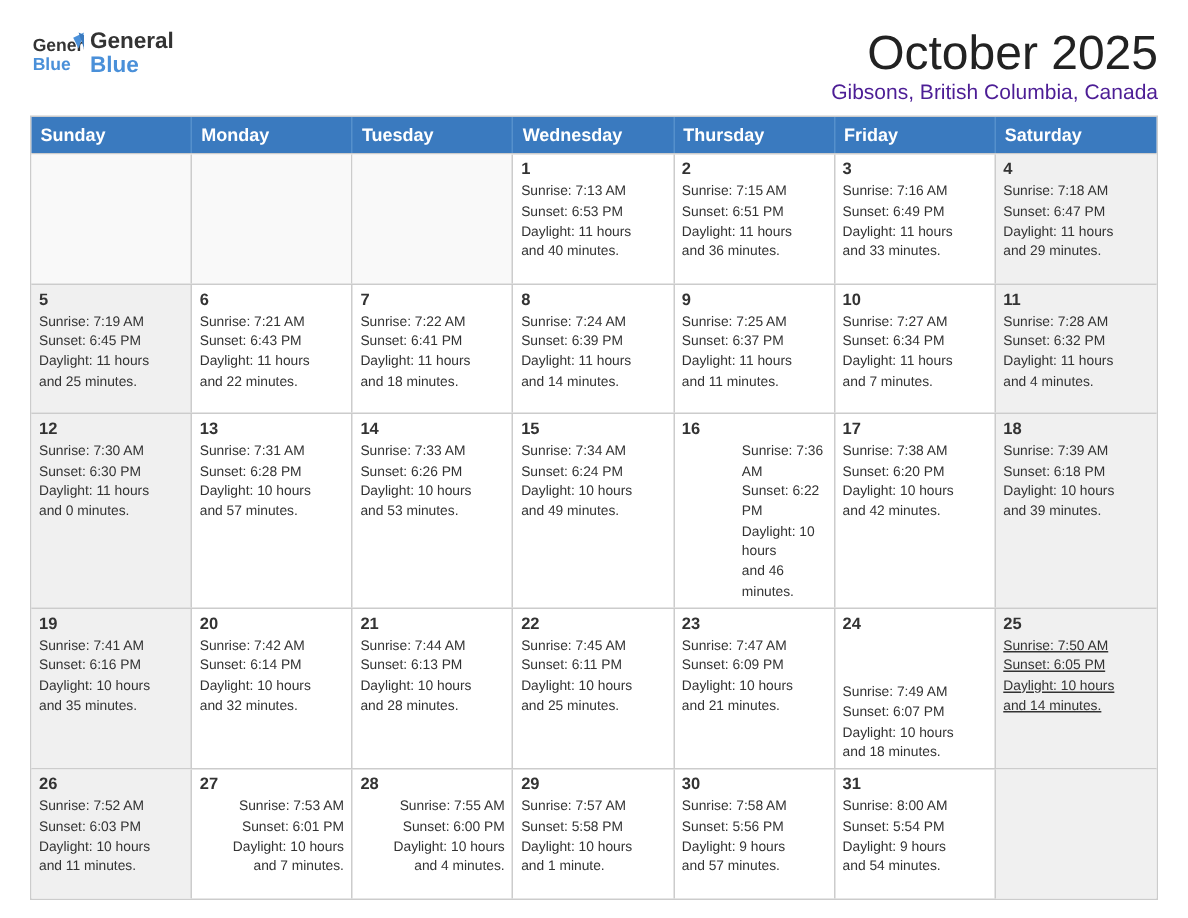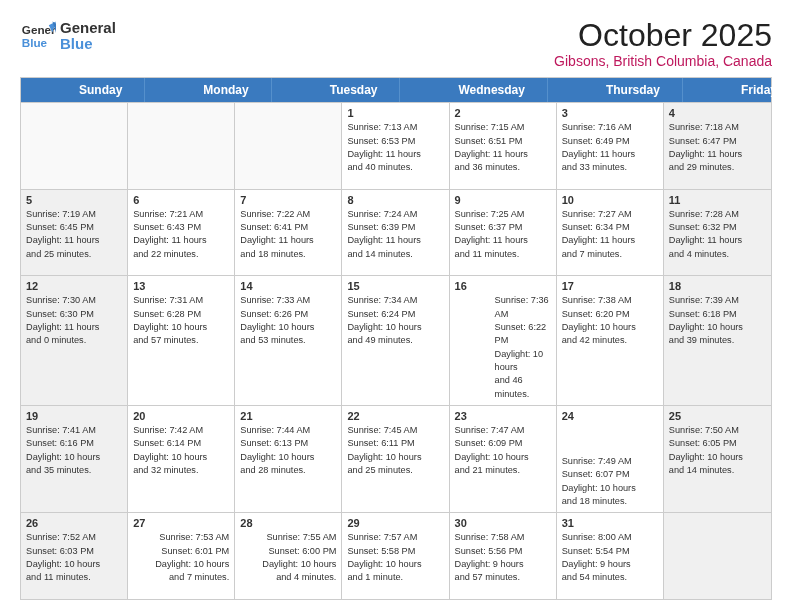--- a/index.html
+++ b/index.html
@@ -42,41 +42,40 @@
       text-align: right;
     }
     .main-title {
       font-size: 32px;
       font-weight: normal;
       color: #222;
       line-height: 1.1;
     }
     .subtitle {
       font-size: 14px;
-      color: #be185d;
+      color: #4c1d95;
     }
     .calendar {
       flex: 1;
       display: flex;
       flex-direction: column;
       border: 1px solid #ccc;
     }
     .cal-header {
       display: grid;
       grid-template-columns: repeat(7, 1fr);
       background: #3a7abf;
     }
     .cal-header-cell {
       color: #fff;
       font-size: 12px;
       font-weight: bold;
-      padding: 5px 22px;
+      padding: 5px 6px;
       border-right: 1px solid #5590cc;
       text-align: left;
-      margin-left: 36px;
     }
     .cal-header-cell:last-child { border-right: none; }
     .cal-body {
       display: flex;
       flex-direction: column;
       flex: 1;
     }
     .cal-row {
       display: grid;
       grid-template-columns: repeat(7, 1fr);
@@ -314,21 +313,21 @@
           </div>
           <div class="cal-cell">
             <span class="day-num">24</span>
             <div class="sun-info" style="white-space: pre-line; margin-top: 33px;">Sunrise: 7:49 AM
 Sunset: 6:07 PM
 Daylight: 10 hours
 and 18 minutes.</div>
           </div>
           <div class="cal-cell shaded">
             <span class="day-num">25</span>
-            <div class="sun-info" style="white-space: pre-line;">Sunrise: 7:50 AM
+            <div class="sun-info" style="white-space: pre-line; text-decoration: underline;">Sunrise: 7:50 AM
 Sunset: 6:05 PM
 Daylight: 10 hours
 and 14 minutes.</div>
           </div>
         </div>
         <div class="cal-row">
           <div class="cal-cell shaded">
             <span class="day-num">26</span>
             <div class="sun-info" style="white-space: pre-line;">Sunrise: 7:52 AM
 Sunset: 6:03 PM

